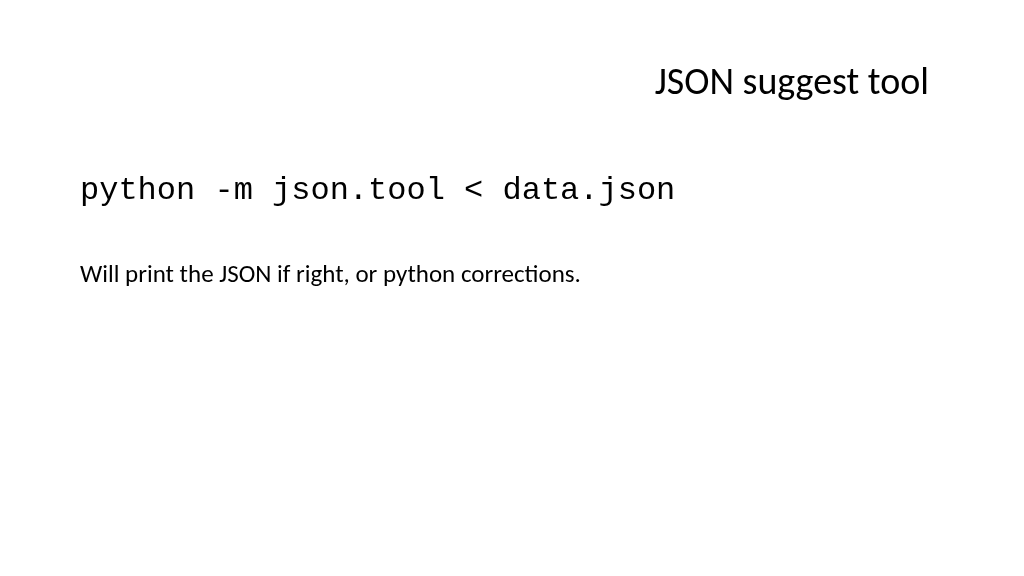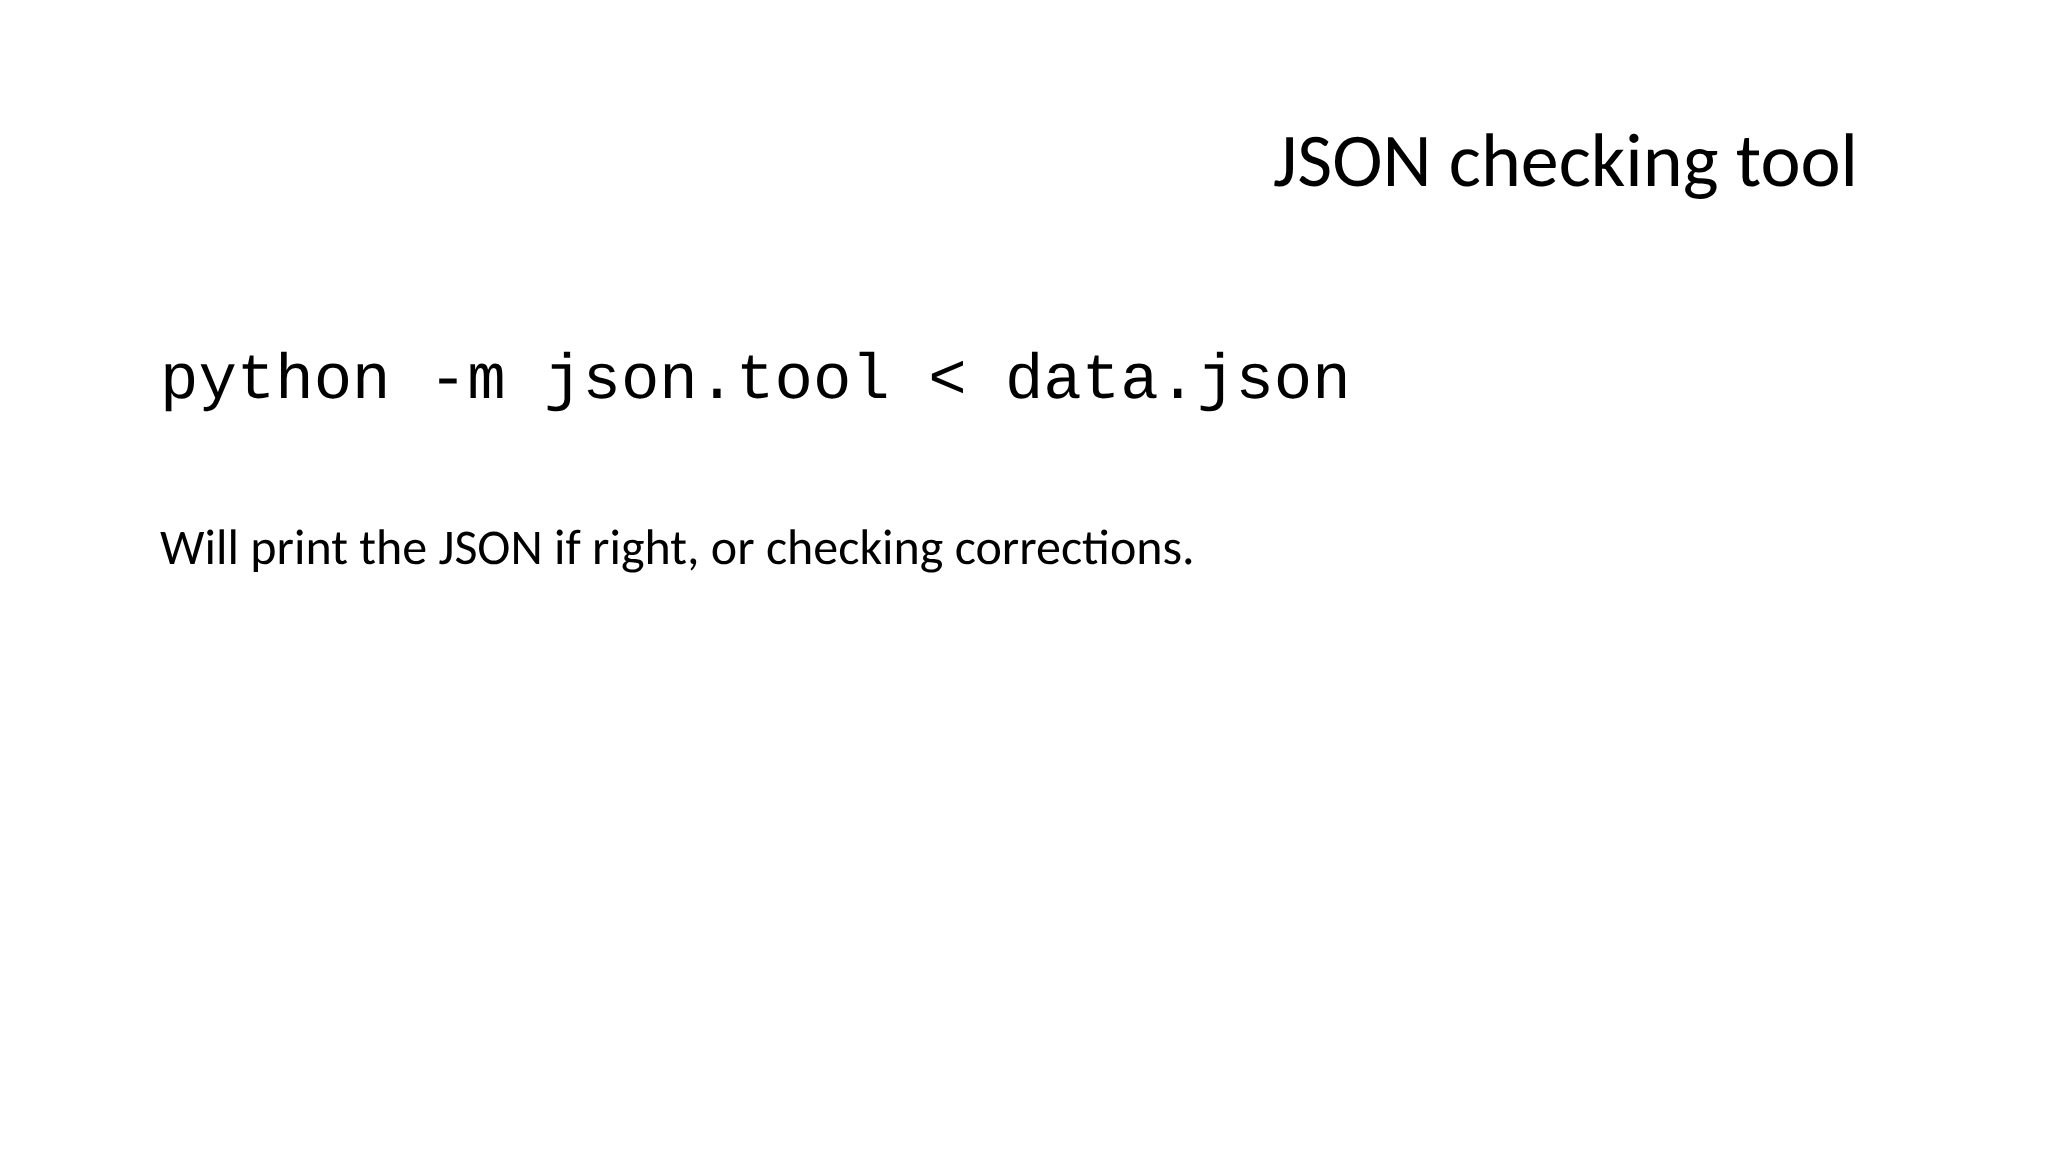--- a/index.html
+++ b/index.html
@@ -36,17 +36,17 @@
       position: absolute;
       top: 258px;
       left: 80px;
       font-size: 25px;
       font-weight: 400;
     }
   </style>
 </head>
 <body>
 
-<h1 class="slide-title">JSON checking tool</h1>
+<h1 class="slide-title">JSON suggest tool</h1>
 
 <div class="code-line">python -m json.tool &lt; data.json</div>
 
-<div class="description">Will print the JSON if right, or checking corrections.</div>
+<div class="description">Will print the JSON if right, or python corrections.</div>
 
 </body></html>

